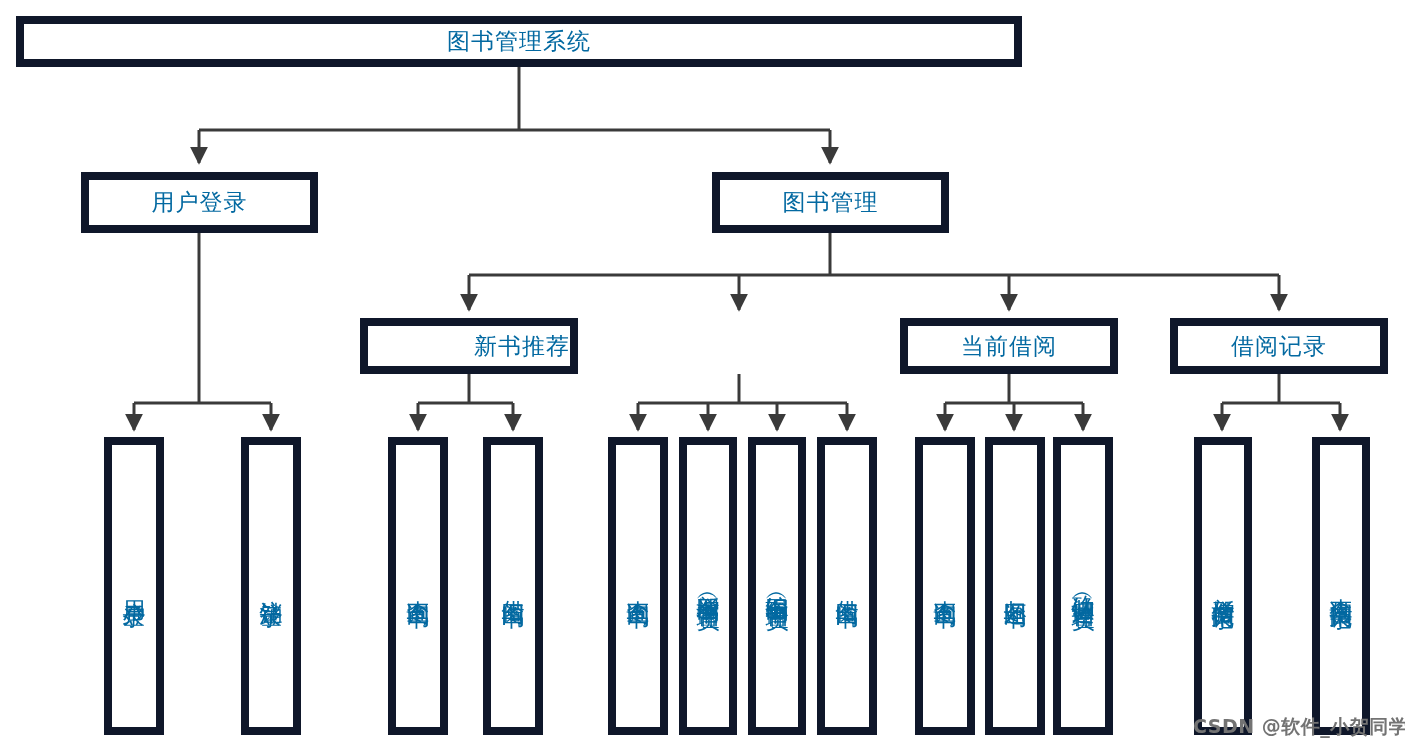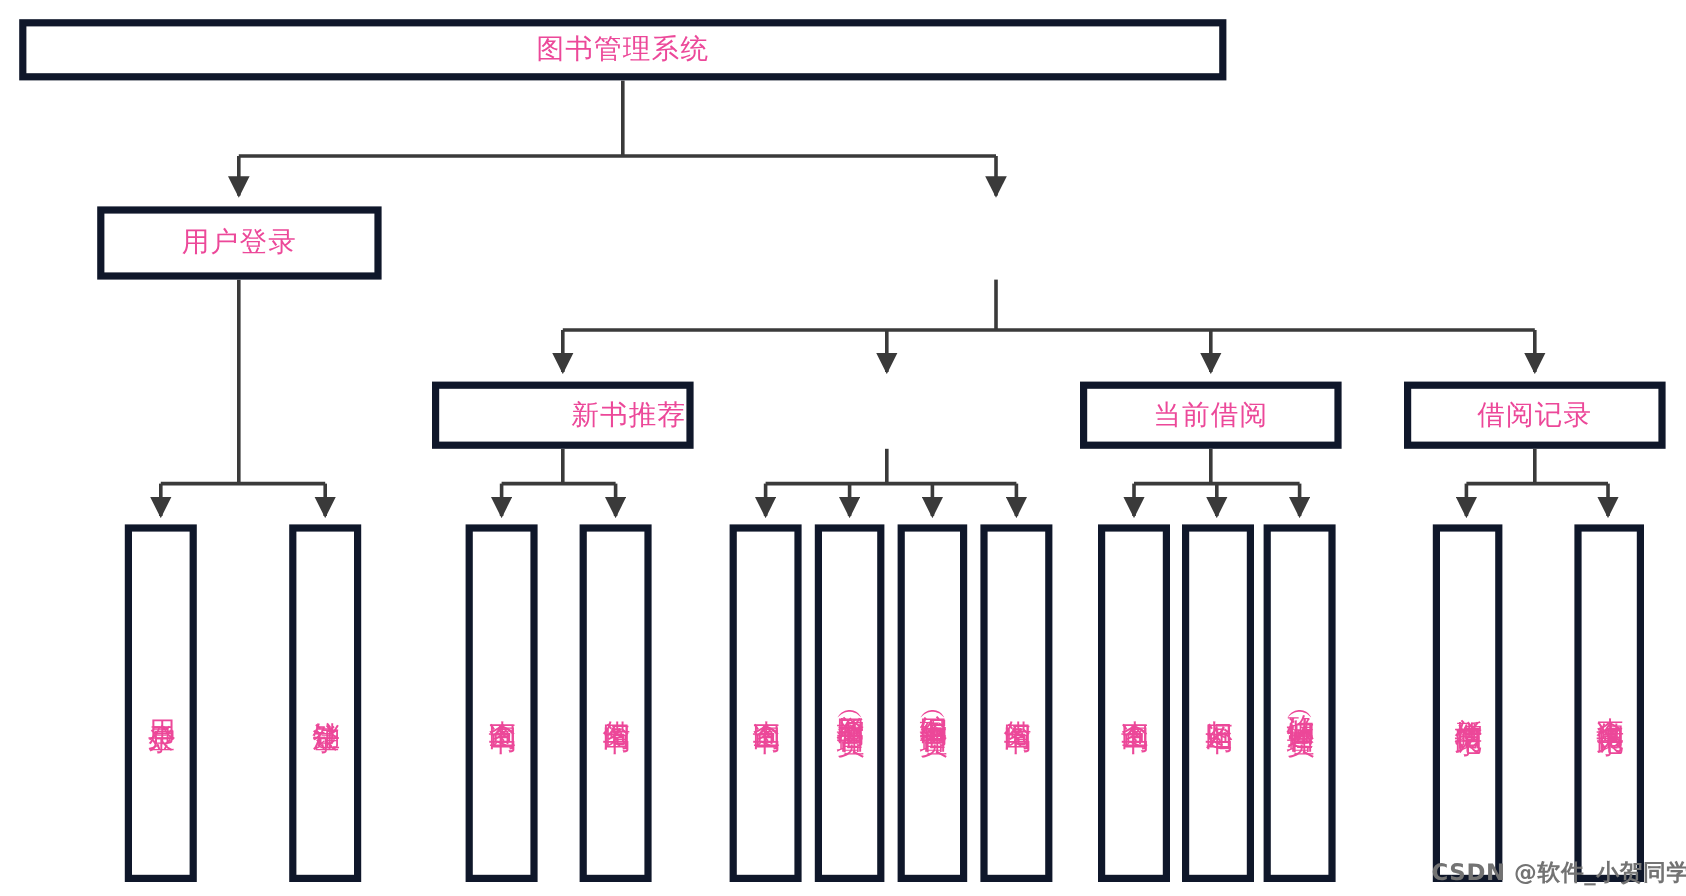--- a/index.html
+++ b/index.html
@@ -13,26 +13,26 @@
   #canvas {
     position: relative;
     width: 1405px;
     height: 747px;
     background: #ffffff;
     overflow: hidden;
   }
   .node {
     position: absolute;
     box-sizing: border-box;
-    border: 6px solid #0f172a;
+    border: 8px solid #0f172a;
     background: #ffffff;
     display: flex;
     align-items: center;
     justify-content: center;
-    color: #ec4899;
+    color: #0369a1;
   }
   .node.horiz {
     font-size: 23px;
     letter-spacing: 1px;
     line-height: 1.15;
   }
   .node.vert {
     writing-mode: vertical-rl;
     text-orientation: upright;
     font-size: 23px;
@@ -121,20 +121,23 @@
     </g>
   </svg>
 
   <div class="node horiz" style="left:16px; top:16px; width:1006px; height:51px;">
     <span class="lbl">图书管理系统</span>
   </div>
 
   <div class="node horiz" style="left:81px; top:172px; width:237px; height:61px;">
     <span class="lbl">用户登录</span>
   </div>
+  <div class="node horiz" style="left:712px; top:172px; width:237px; height:61px;">
+    <span class="lbl">图书管理</span>
+  </div>
 
   <div class="node horiz" style="left:360px; top:318px; width:218px; height:56px;justify-content:flex-end;">
     <span class="lbl">新书推荐</span>
   </div>
   <div class="node horiz" style="left:1170px; top:318px; width:218px; height:56px;">
     <span class="lbl">借阅记录</span>
   </div>
   <div class="node horiz" style="left:900px; top:318px; width:218px; height:56px;">
     <span class="lbl">当前借阅</span>
   </div>

